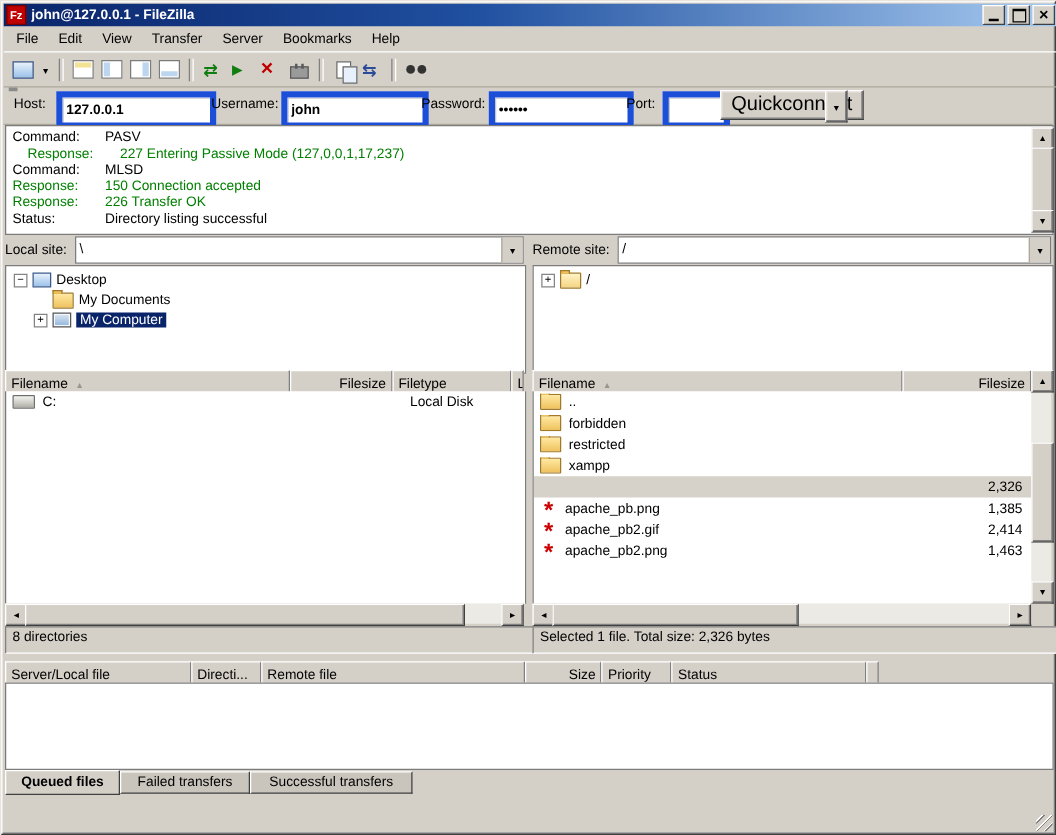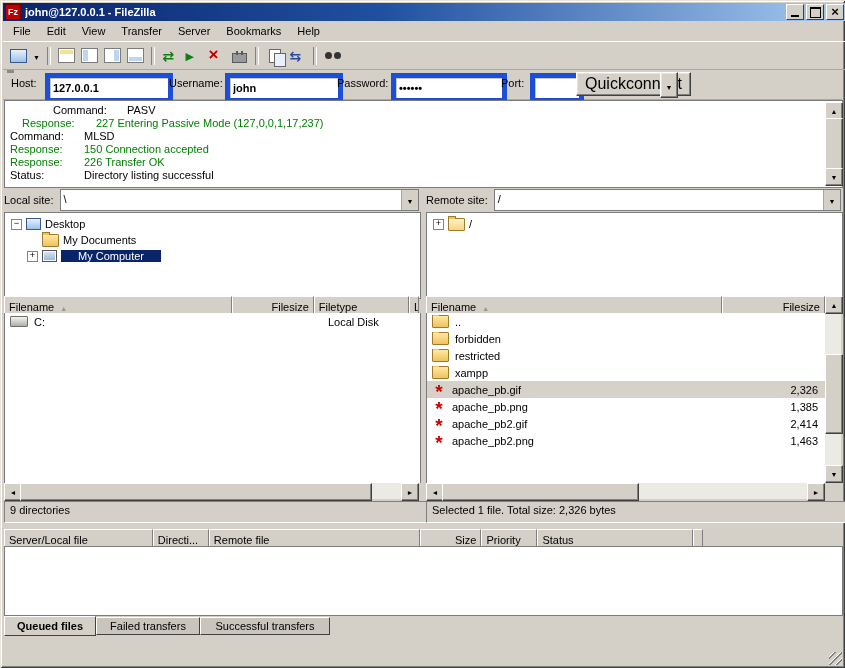--- a/index.html
+++ b/index.html
@@ -74,21 +74,21 @@
   
   .siterow{height:20px;display:flex;align-items:center;}
   .combo{height:20px;background:#fff;border:1px solid #7c7c7c;display:flex;flex:1;}
   .combo-text{flex:1;padding:3px 3px 0 3px;white-space:nowrap;overflow:hidden;}
   .combo-btn{width:16px;background:#D4D0C8;border-left:1px solid #aca899;display:flex;align-items:center;justify-content:center;}
   
   .treepane{background:#fff;border:1px solid #7c7c7c;overflow:hidden;}
   .tree-row{height:16px;display:flex;align-items:center;gap:4px;white-space:nowrap;}
   .expander{width:9px;height:9px;border:1px solid #848484;background:#fff;font-size:9px;line-height:7px;
             text-align:center;flex:none;}
-  .sel-label{background:#0A246A;color:#fff;padding:0 17px;}
+  .sel-label{background:#0A246A;color:#fff;padding:0 3px;}
   
   .icon-folder{width:15px;height:11px;background:linear-gradient(#FFE9A2,#EFC25E);border:1px solid #A07A2A;
                border-radius:1px;position:relative;flex:none;}
   .icon-folder::before{content:"";position:absolute;top:-3px;left:-1px;width:6px;height:2px;background:#EFC25E;
                border:1px solid #A07A2A;border-bottom:none;}
   .icon-folder.open{background:linear-gradient(#FFF3C4,#F5D584);}
   .icon-desktop{width:13px;height:10px;border:1px solid #3a5a8c;background:linear-gradient(#e8f1fb,#9cc2ea);flex:none;}
   .icon-computer{width:13px;height:10px;border:1px solid #555;background:linear-gradient(#dfe8f2,#8fb4dd);
                  box-shadow:inset 0 0 0 1px #f4f8fc;flex:none;}
   .icon-drive{width:16px;height:9px;background:linear-gradient(#f4f4f0,#b0aea6);border:1px solid #6e6e6e;
@@ -212,21 +212,21 @@
     <label style="left:498px">Port:</label>
     <input class="tfield" style="left: 527px; width: 38px;" value="">
     <button class="qc-btn" style="left:573px">Quickconnect</button>
     <div class="qc-btn" style="left:657px;width:16px;padding:0;display:flex;align-items:center;justify-content:center">
         <span class="dd-arrow"></span>
       </div>
   </div>
 
   <div class="abs logpane">
     <div class="loglines">
-      <div class="logline" style="color: rgb(0, 0, 0); margin-left: 43px;"><span class="loglabel">Command:</span><span>PASV</span></div>
+      <div class="logline" style="color: rgb(0, 0, 0);"><span class="loglabel">Command:</span><span>PASV</span></div>
       <div class="logline" style="color: rgb(0, 127, 0); padding-left: 12px;"><span class="loglabel">Response:</span><span>227 Entering Passive Mode (127,0,0,1,17,237)</span></div>
       <div class="logline" style="color: rgb(0, 0, 0);"><span class="loglabel">Command:</span><span>MLSD</span></div>
       <div class="logline" style="color: rgb(0, 127, 0);"><span class="loglabel">Response:</span><span>150 Connection accepted</span></div>
       <div class="logline" style="color: rgb(0, 127, 0);"><span class="loglabel">Response:</span><span>226 Transfer OK</span></div>
       <div class="logline" style="color: rgb(0, 0, 0);"><span class="loglabel">Status:</span><span>Directory listing successful</span></div>
     </div>
     <div class="abs vscroll" style="right:1px;top:1px;bottom:1px;width:16px">
       <div class="vs-btn a-up" style="top:0;left:0"></div>
       <div class="thumb" style="left:0;top:16px;width:16px;bottom:16px"></div>
       <div class="vs-btn a-dn" style="bottom:0;left:0"></div>
@@ -343,24 +343,20 @@
         <div class="csize" style="flex:1"></div>
       </div>
     <div class="lrow">
         <div class="cname" style="width:286px">
           <div class="icon-folder"></div>
           <span>xampp</span>
         </div>
         <div class="csize" style="flex:1"></div>
       </div>
     <div class="lrow selected">
-        <div class="cname" style="width:286px">
-          <div class="icon-imgfile"></div>
-          <span>apache_pb.gif</span>
-        </div>
         <div class="csize" style="flex:1">2,326</div>
       </div>
     <div class="lrow">
         <div class="cname" style="width:286px">
           <div class="icon-imgfile"></div>
           <span>apache_pb.png</span>
         </div>
         <div class="csize" style="flex:1">1,385</div>
       </div>
     <div class="lrow">
@@ -385,21 +381,21 @@
     <div class="vs-btn a-dn" style="bottom:0;left:0"></div>
   </div>
 
   <div class="abs hscroll" style="left:426px;top:483px;width:399px;height:16px">
     <div class="hs-btn a-lf" style="left:0;top:0"></div>
     <div class="thumb" style="left:16px;top:0;height:16px;width:195px"></div>
     <div class="hs-btn a-rt" style="right:0;top:0"></div>
   </div>
   <div class="abs" style="left:825px;top:483px;width:16px;height:16px;background:#D4D0C8"></div>
 
-  <div class="abs ministatus" style="left:4px;top:501px;width:415px">9 directories</div>
+  <div class="abs ministatus" style="left:4px;top:501px;width:415px">8 directories</div>
   <div class="abs ministatus" style="left:426px;top:501px;width:415px">Selected 1 file. Total size: 2,326 bytes</div>
 
   <div class="abs lheader" style="left:4px;top:529px;width:699px">
     <div class="hcell" style="width:166px">
         <span>Server/Local file</span>
       </div>
     <div class="hcell" style="width:55px">
         <span>Directi...</span>
       </div>
     <div class="hcell" style="width:241px">

